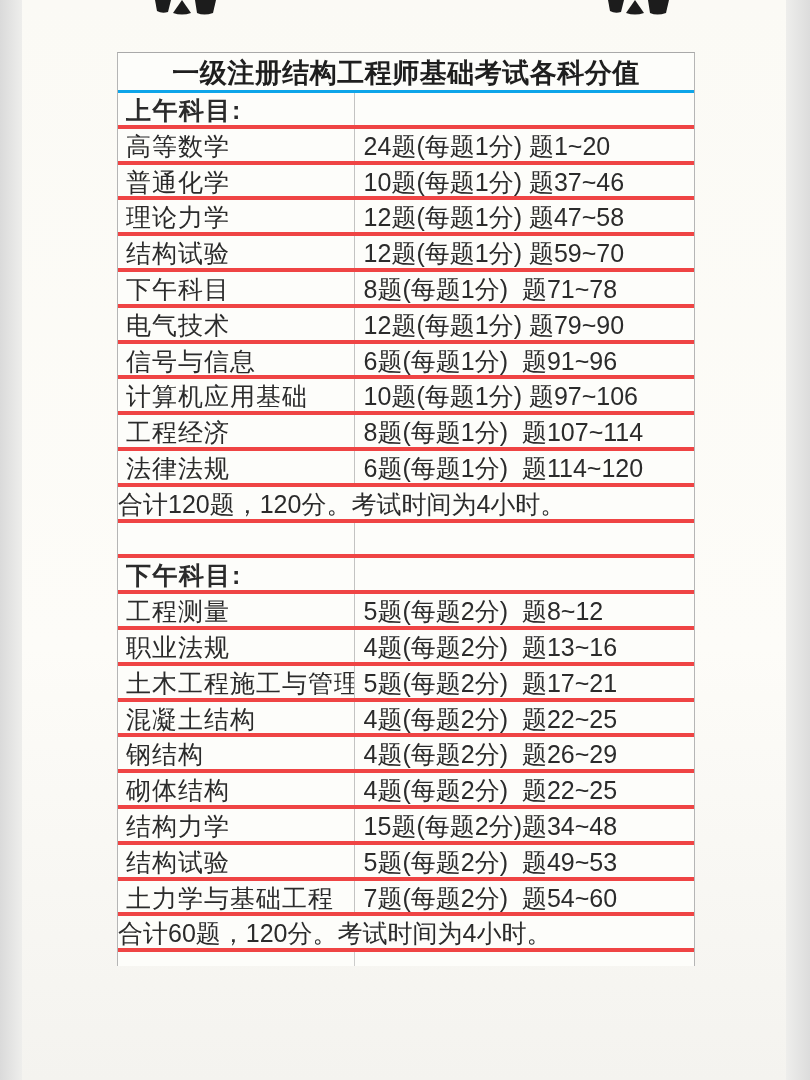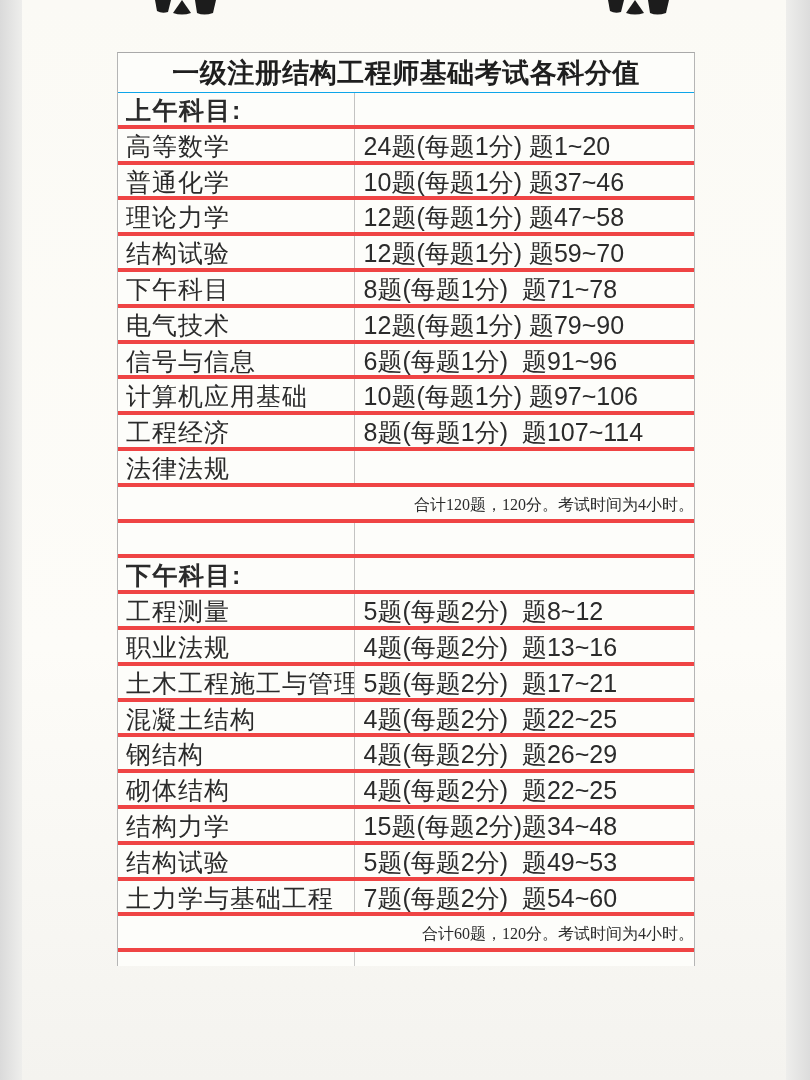--- a/index.html
+++ b/index.html
@@ -28,29 +28,29 @@
   
   .sheet-table {
     position: absolute; left: 117px; top: 52px; width: 578px;
     border-top: 1px solid #a9a9a9;
     border-left: 1px solid #b5b5b5;
     border-right: 1px solid #b5b5b5;
     background: #fdfdfa;
     color: #2b2b2b;
   }
   .row { display: flex; height: 35.8px; border-bottom: 4px solid #ef4444; }
-  .row.title-row { height: 40px; border-bottom: 1px solid #0ea5e9; }
+  .row.title-row { height: 40px; border-bottom: 3px solid #0ea5e9; }
   .td { line-height: 35.8px; font-size: 25px; overflow: hidden; }
   .c1 { width: 237px; padding-left: 8px; border-right: 1px solid #c3c3c2;
         white-space: nowrap; letter-spacing: 1px; }
   .c2 { width: 340px; padding-left: 9px; white-space: pre; }
   .row.head .c1 { font-weight: bold; letter-spacing: 1.5px; }
   .row.span-row .full {
-    width: 100%; text-align: right; font-size: 16px; line-height: 35.8px;
-    white-space: nowrap; overflow: hidden; font-family: Liberation Serif, serif;
+    width: 100%; text-align: left; font-size: 25px; line-height: 35.8px;
+    white-space: nowrap; overflow: hidden;
   }
   .title-cell {
     width: 100%; text-align: center; font-weight: bold;
     font-size: 27px; line-height: 40px; color: #1e1e1e; letter-spacing: 0.5px;
     white-space: nowrap; overflow: hidden;
   }
   
   .row.stub { height: 14px; border-bottom: none; }
   .row.stub .c1 { border-right: 1px solid #cccccb; }
 </style>
@@ -118,20 +118,21 @@
   <div class="row">
     <div class="td c1">计算机应用基础</div>
     <div class="td c2">10题(每题1分) 题97~106</div>
   </div>
   <div class="row">
     <div class="td c1">工程经济</div>
     <div class="td c2">8题(每题1分)  题107~114</div>
   </div>
   <div class="row">
     <div class="td c1">法律法规</div>
+    <div class="td c2">6题(每题1分)  题114~120</div>
   </div>
 
   <div class="row span-row">
     <div class="full">合计120题，120分。考试时间为4小时。</div>
   </div>
 
   <div class="row">
     <div class="td c1"></div>
     <div class="td c2"></div>
   </div>

